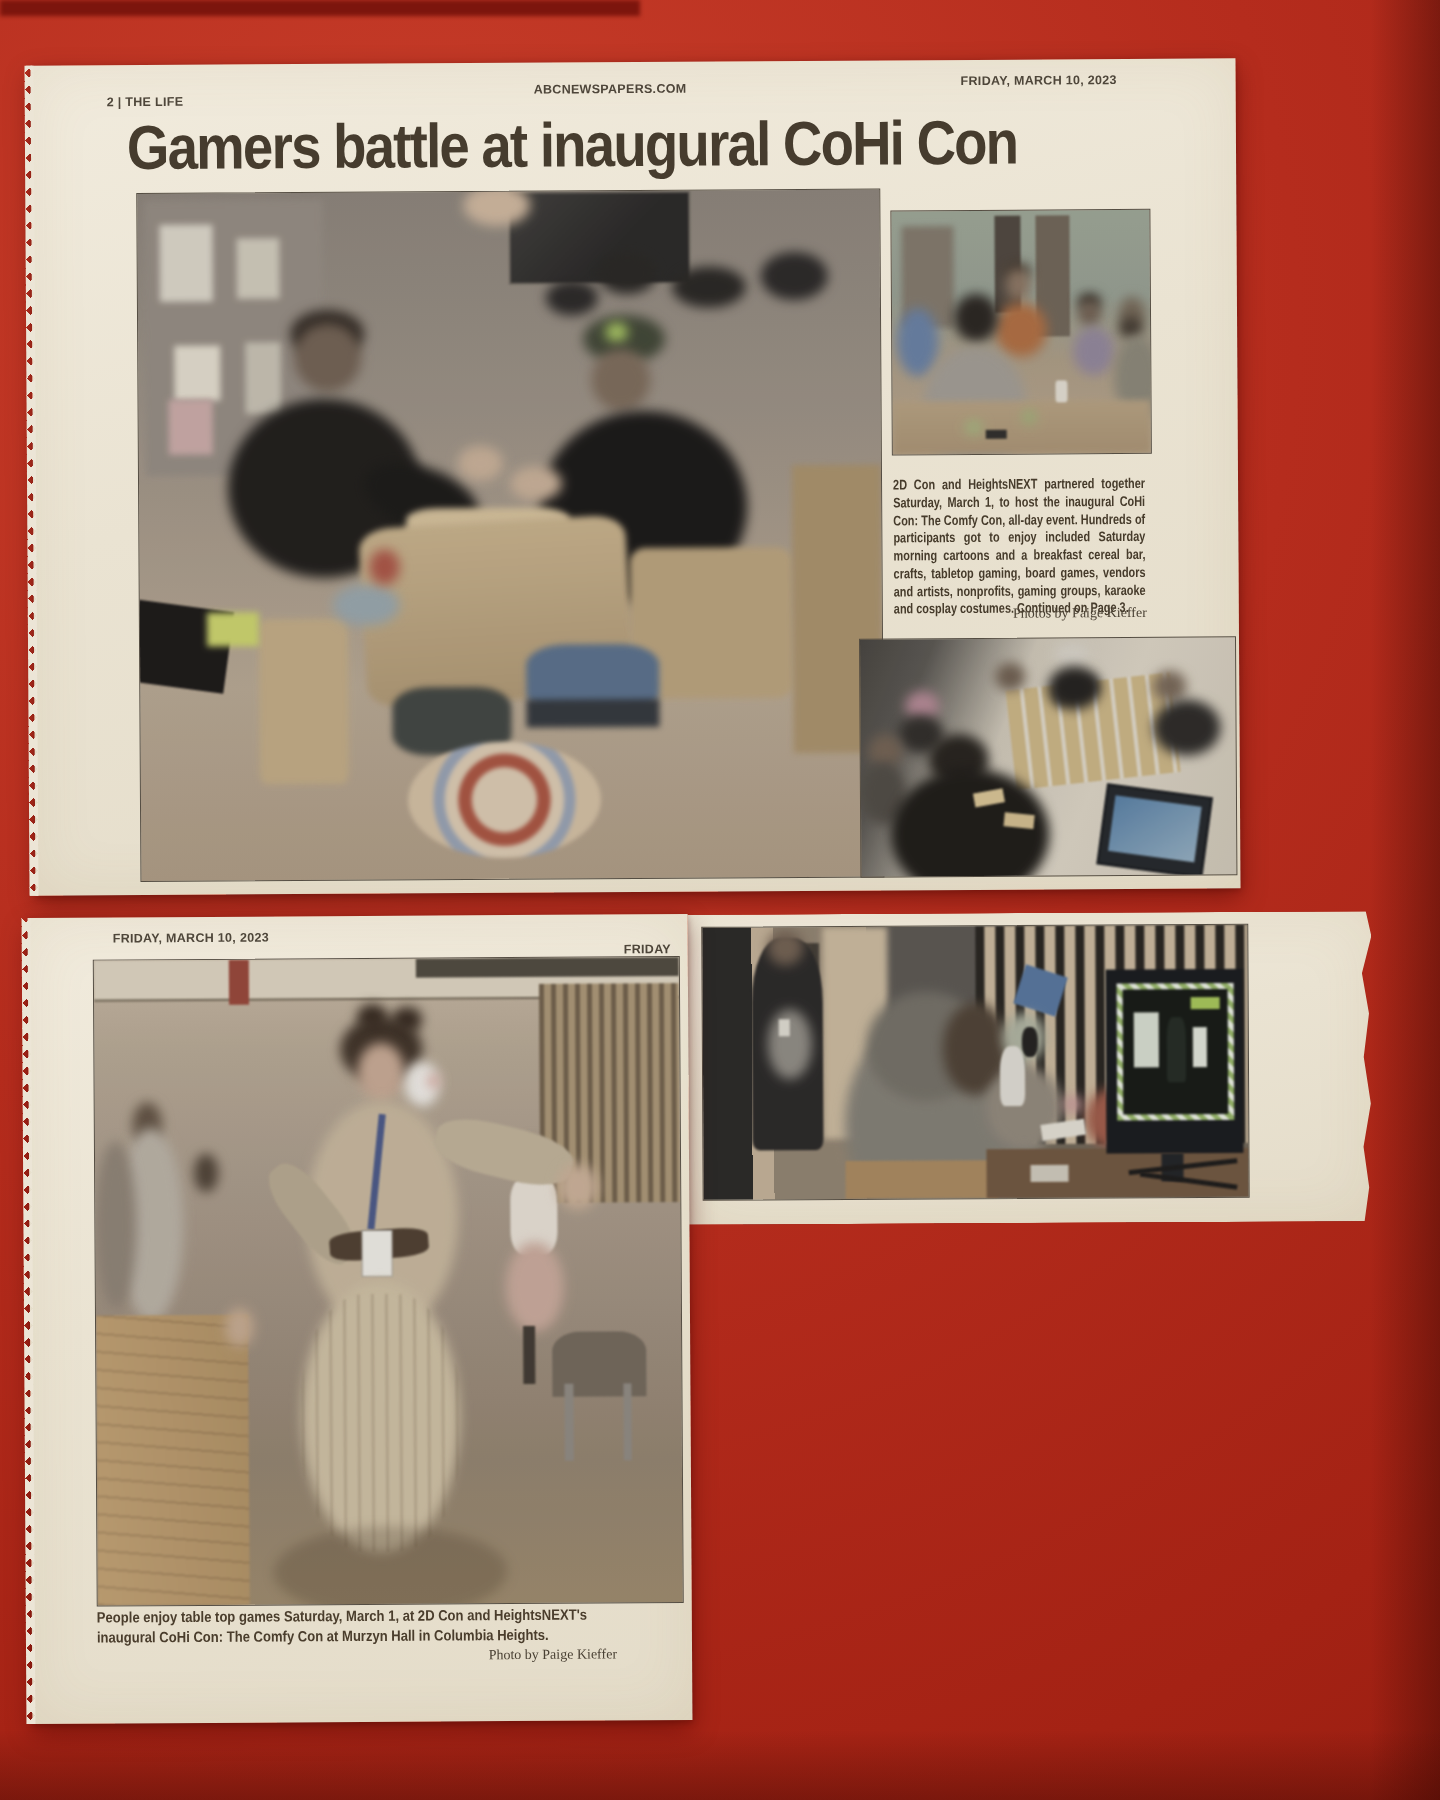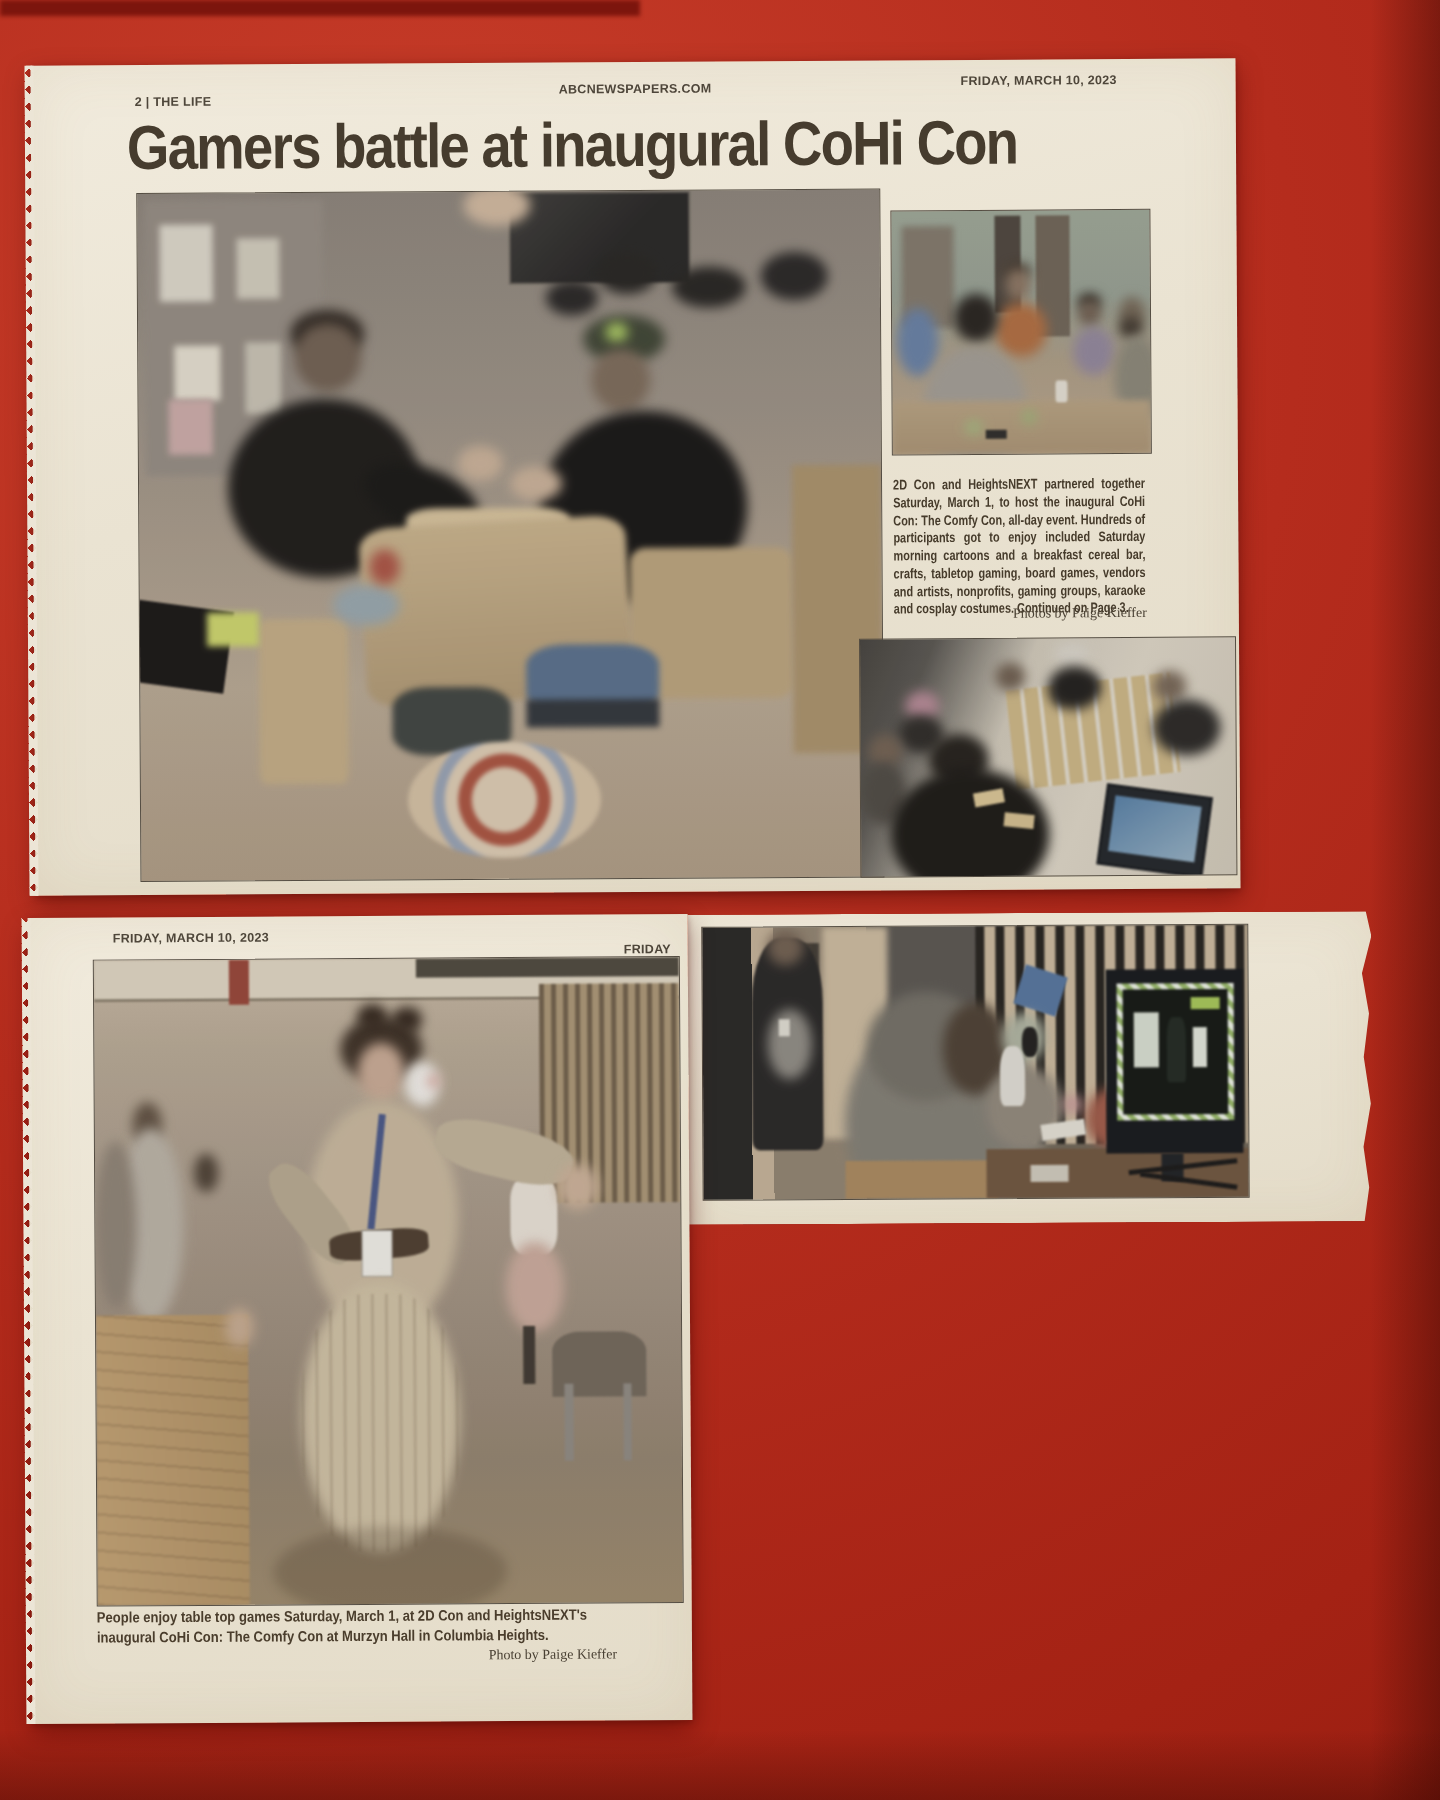--- a/index.html
+++ b/index.html
@@ -54,22 +54,22 @@
 <body>
 
 <div class="shade" style="left:0;top:0;width:640px;height:16px;background:#7c150d;filter:blur(2px);"></div>
 <div class="shade" style="right:0;top:0;width:70px;height:100%;background:linear-gradient(90deg,rgba(60,8,2,0) 0%,rgba(60,8,2,.45) 100%);"></div>
 <div class="shade" style="left:0;bottom:0;width:100%;height:70px;background:linear-gradient(0deg,rgba(60,8,2,.40) 0%,rgba(60,8,2,0) 100%);"></div>
 <div class="shade" style="left:40px;top:120px;width:500px;height:500px;background:radial-gradient(closest-side,rgba(255,130,95,.16),transparent);"></div>
 
 <section class="paper" style="left:33px;top:62px;width:1205px;height:830px;transform:rotate(-0.35deg);">
   <span class="deckle"></span>
 
-  <span class="hdr" style="left:104px;top:30px;text-align:center;">2 | THE LIFE</span>
-  <span class="hdr" style="left:528px;top:20px;">ABCNEWSPAPERS.COM</span>
+  <span class="hdr" style="left:76px;top:30px;text-align:center;">2 | THE LIFE</span>
+  <span class="hdr" style="left:503px;top:20px;">ABCNEWSPAPERS.COM</span>
   <span class="hdr" style="left:930px;top:14px;">FRIDAY, MARCH 10, 2023</span>
 
   <h1 class="headline" style="left:96px;top:52px;margin:0;">Gamers battle at inaugural CoHi Con</h1>
 
   <figure class="ph" style="left:105px;top:128px;width:742px;height:687px;margin:0;
                  background:linear-gradient(180deg,#877d72 0%,#95897b 30%,#a59480 52%,#b3a087 72%,#ab9478 100%);">
     <i class="r" style="left:1%;top:1%;width:24%;height:40%;background:#90857a;background-image:linear-gradient(#d6cfc0,#d6cfc0),linear-gradient(#cbc4b2,#cbc4b2),linear-gradient(#ded6c4,#ded6c4),linear-gradient(#c2bbaa,#c2bbaa);background-repeat:no-repeat;background-size:30% 28%,24% 22%,26% 20%,20% 26%;background-position:12% 12%,68% 18%,22% 66%,70% 70%;"></i>
     <i class="r" style="left:4%;top:30%;width:6%;height:8%;background:#caa3a0;"></i>
     <i class="rs" style="left:50%;top:0;width:24%;height:13%;background:linear-gradient(135deg,#3a3835,#232120 60%);border:2px solid #6a6258;"></i>
     <i class="b" style="left:55%;top:13%;width:7%;height:5%;background:#242120;"></i>

